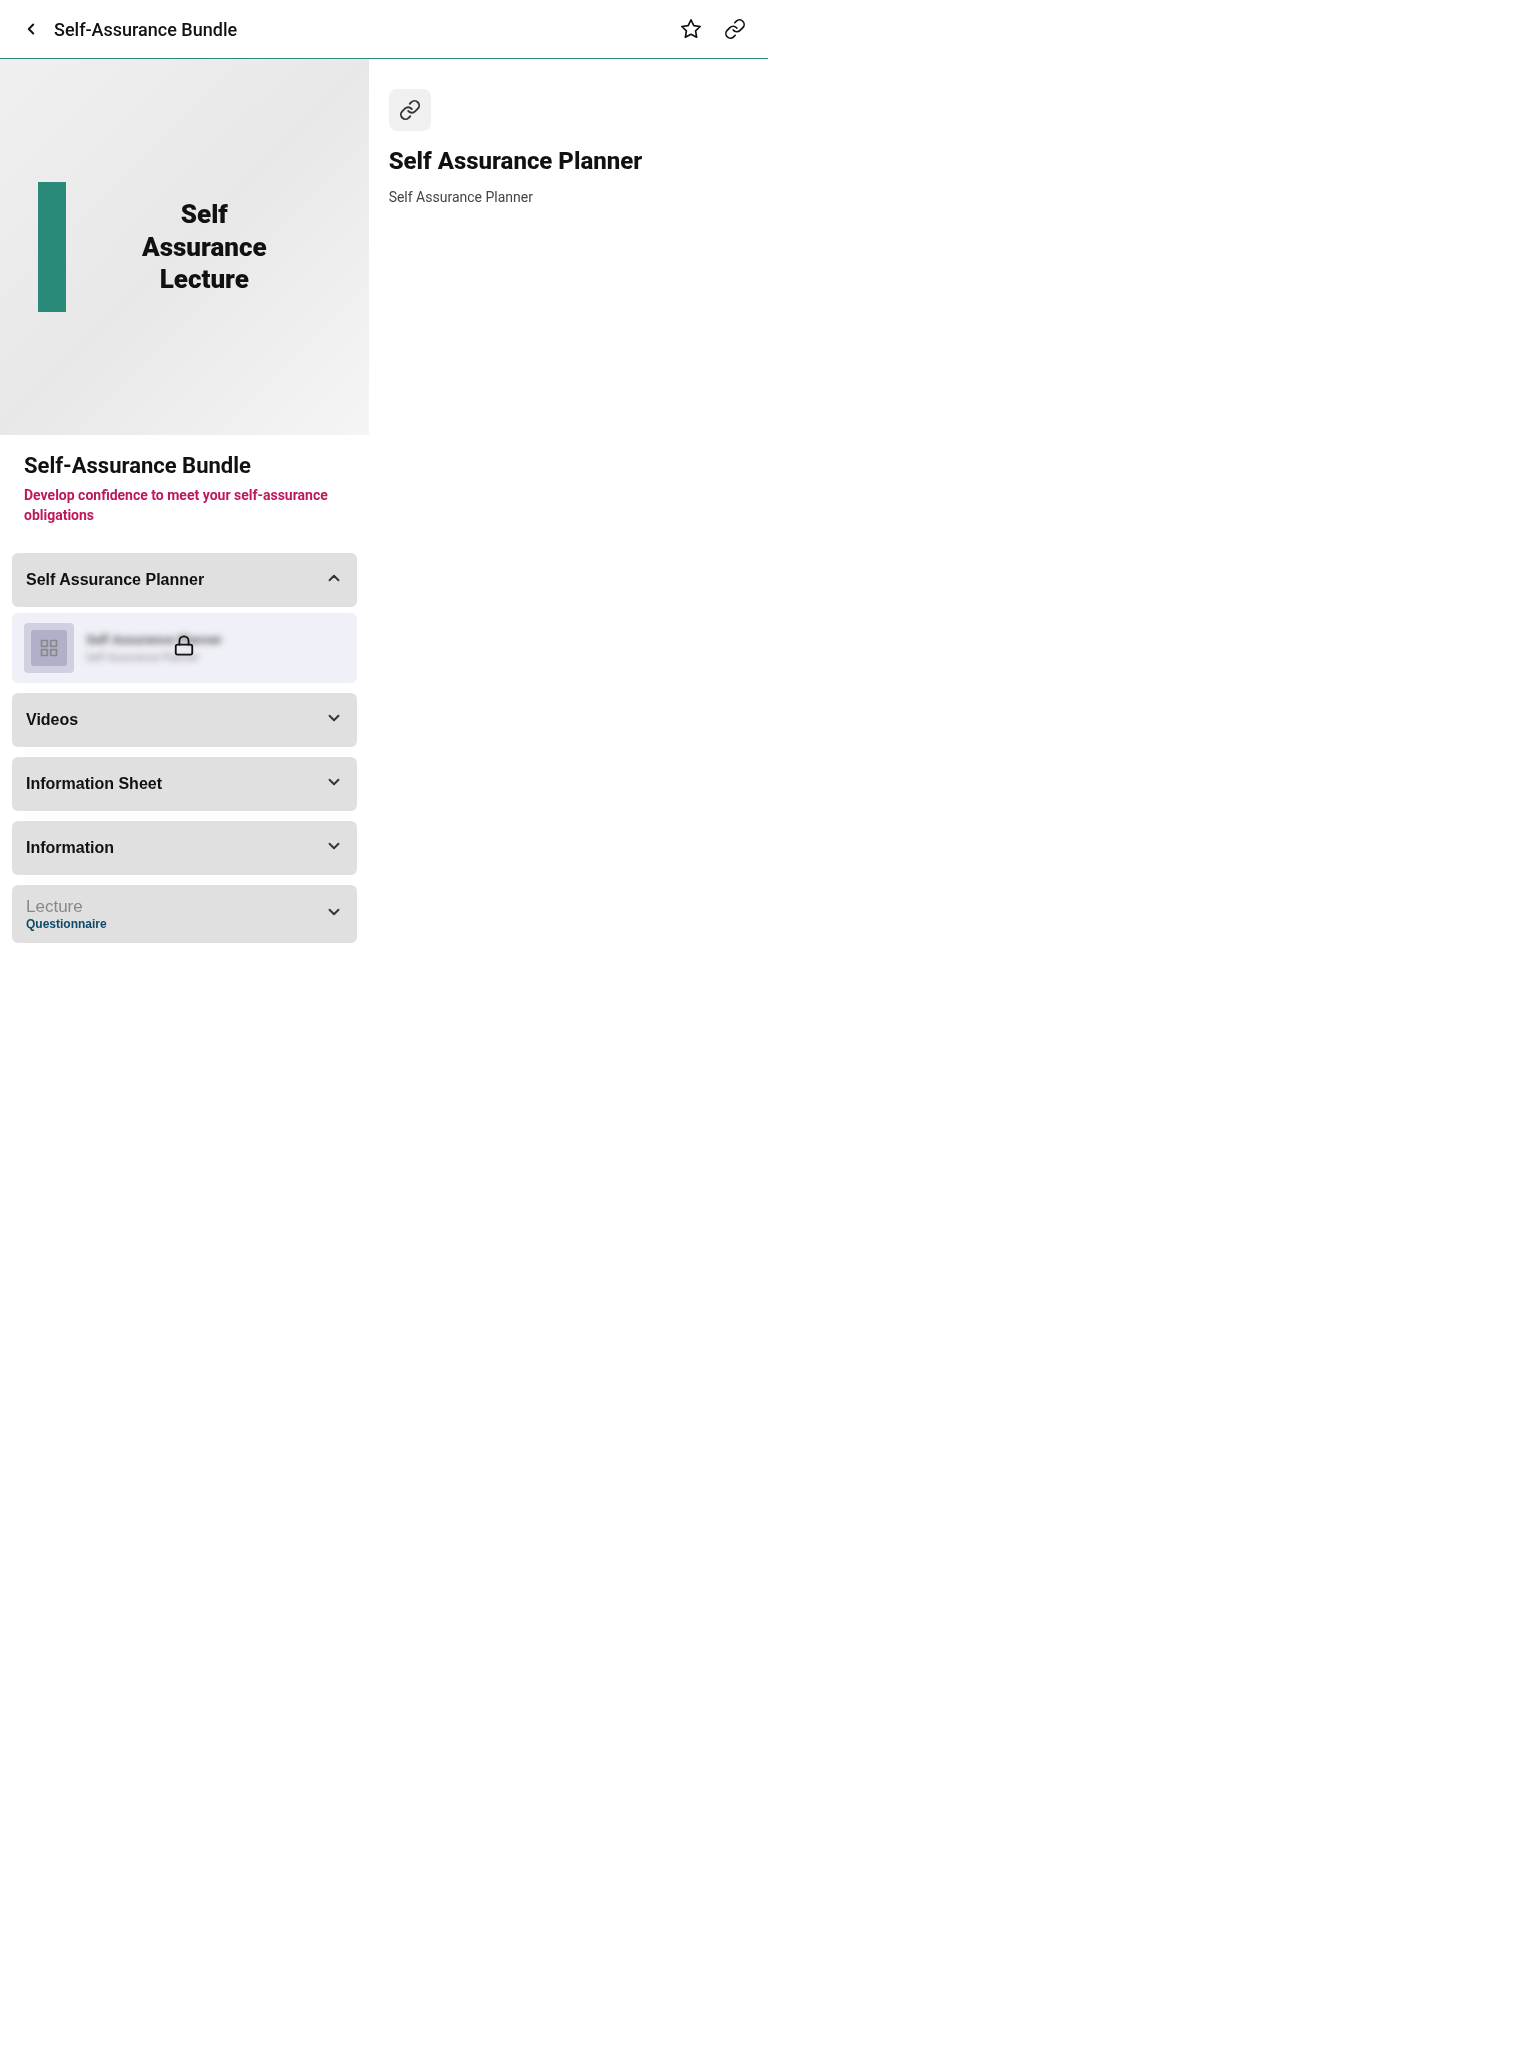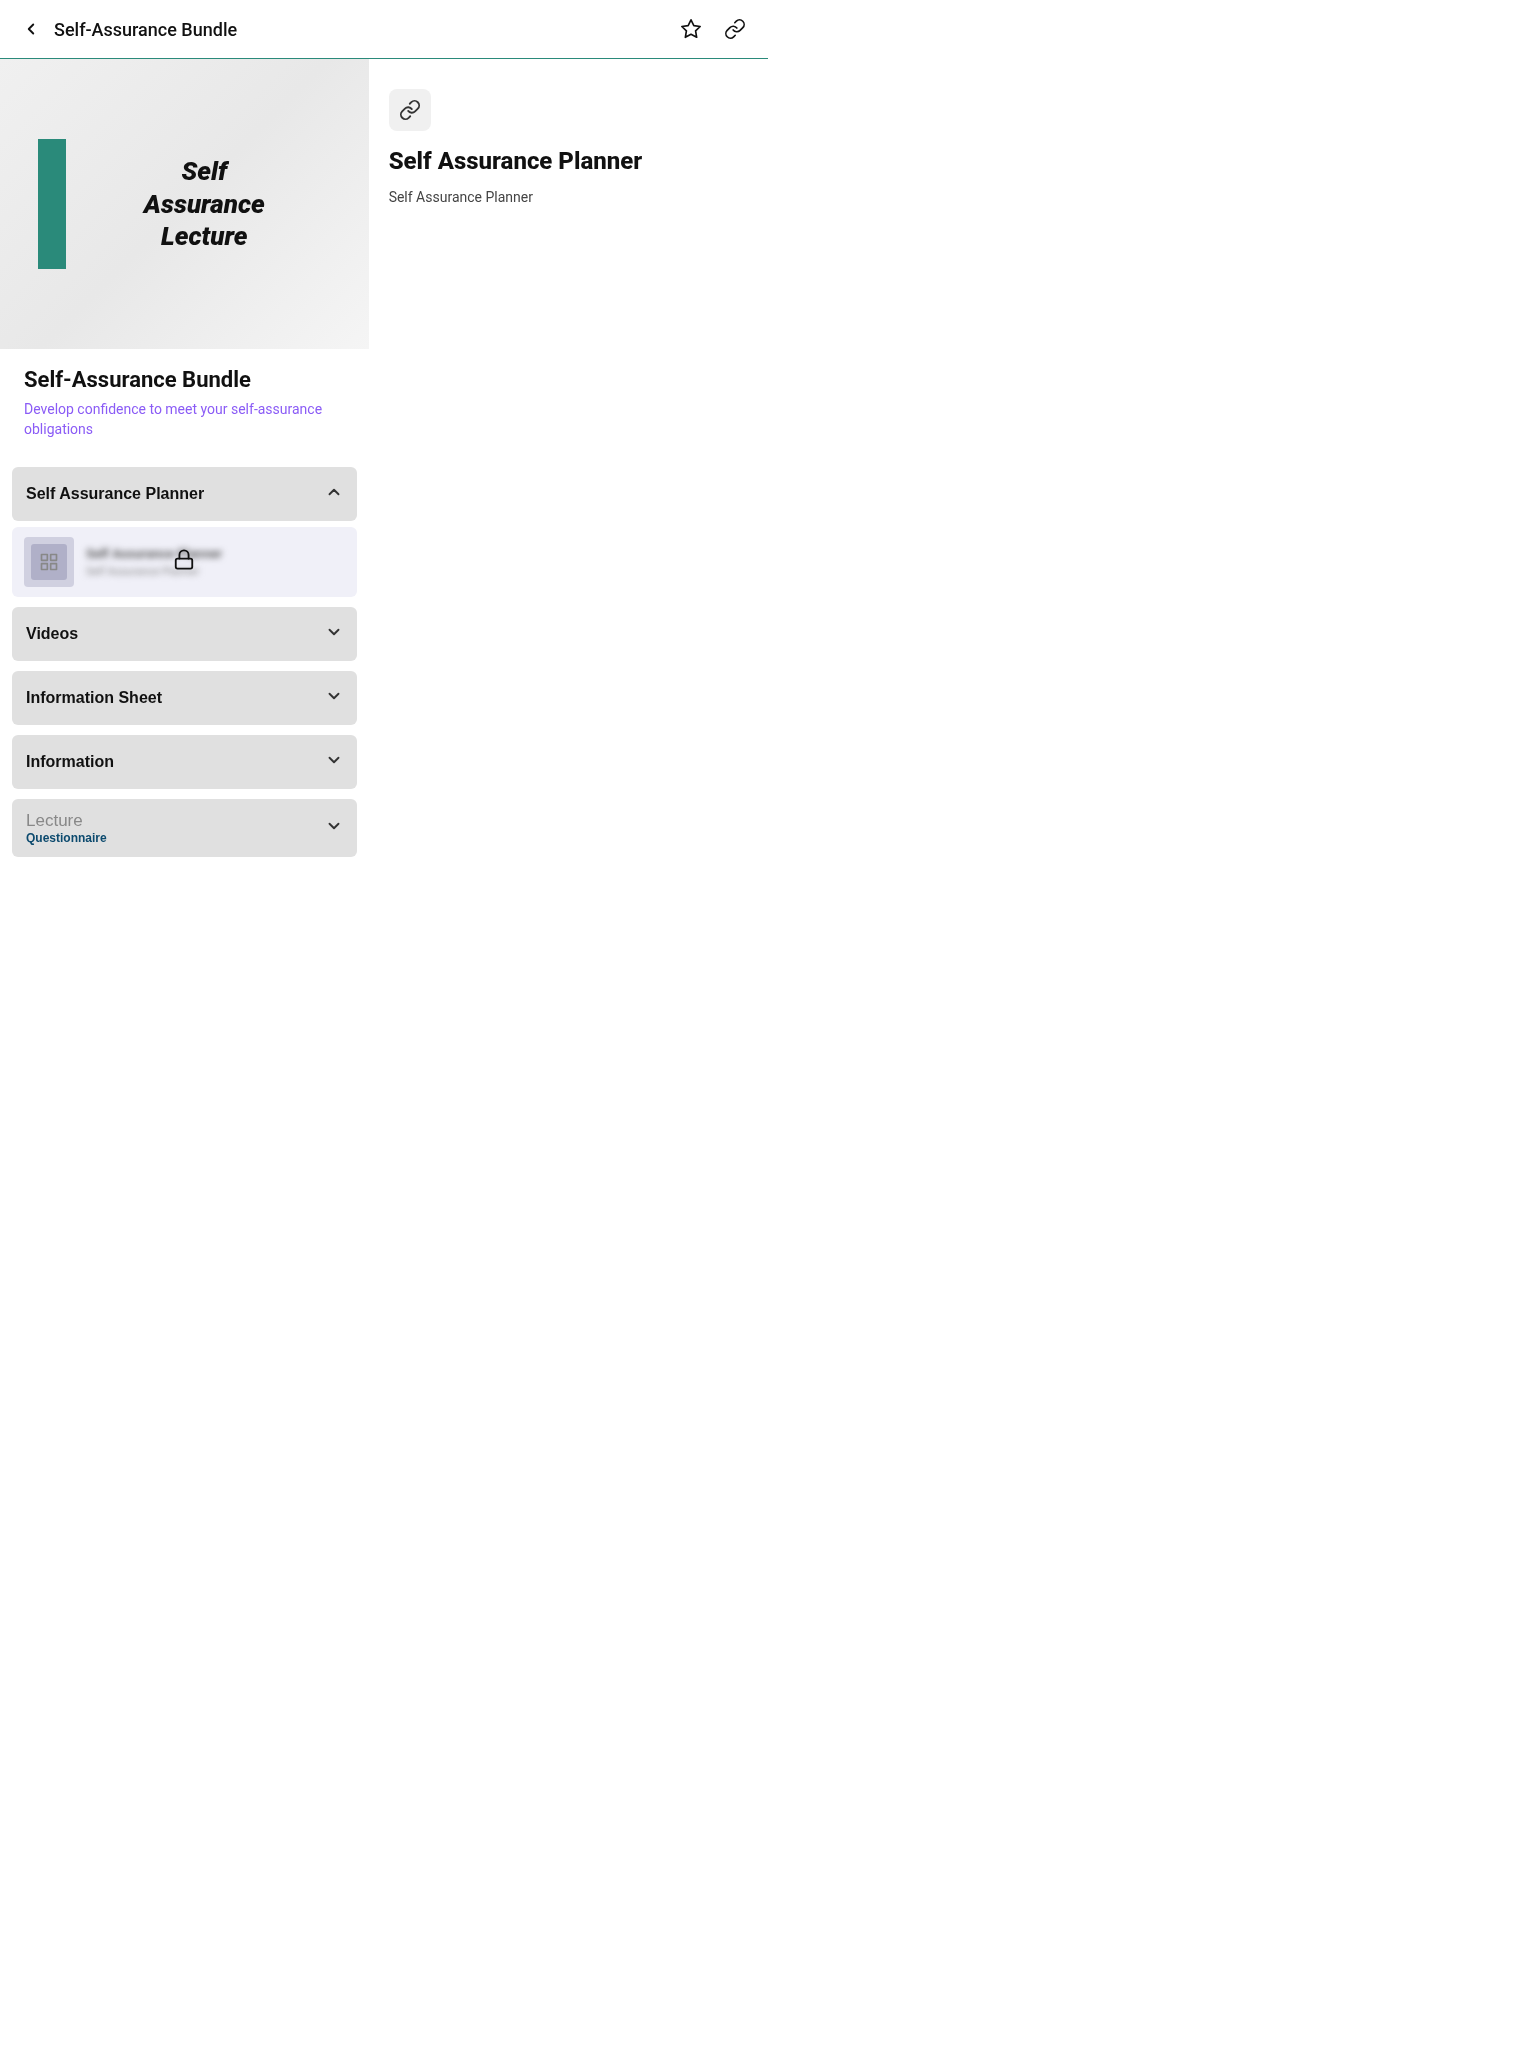--- a/index.html
+++ b/index.html
@@ -71,27 +71,26 @@
     
     .left-col {
       width: 48%;
       padding: 0;
     }
 
     
     .hero-image {
       width: 100%;
       background: linear-gradient(135deg, #f0f0f0 0%, #e8e8e8 50%, #f5f5f5 100%);
-      height: 290px;
+      height: 376px;
       position: relative;
       display: flex;
       align-items: center;
       justify-content: center;
       overflow: hidden;
-      font-style: italic;
     }
 
     .hero-inner {
       display: flex;
       align-items: center;
       justify-content: center;
       width: 100%;
       height: 100%;
       position: relative;
     }
@@ -122,23 +121,24 @@
 
     .bundle-title {
       font-size: 22px;
       font-weight: 700;
       color: #111;
       margin-bottom: 8px;
     }
 
     .bundle-desc {
       font-size: 14px;
-      color: #8b5cf6;
+      color: #be185d;
       line-height: 1.4;
       margin-bottom: 18px;
+      font-weight: bold;
     }
 
     
     .accordion-section {
       margin-bottom: 10px;
     }
 
     .accordion-header {
       display: flex;
       align-items: center;

